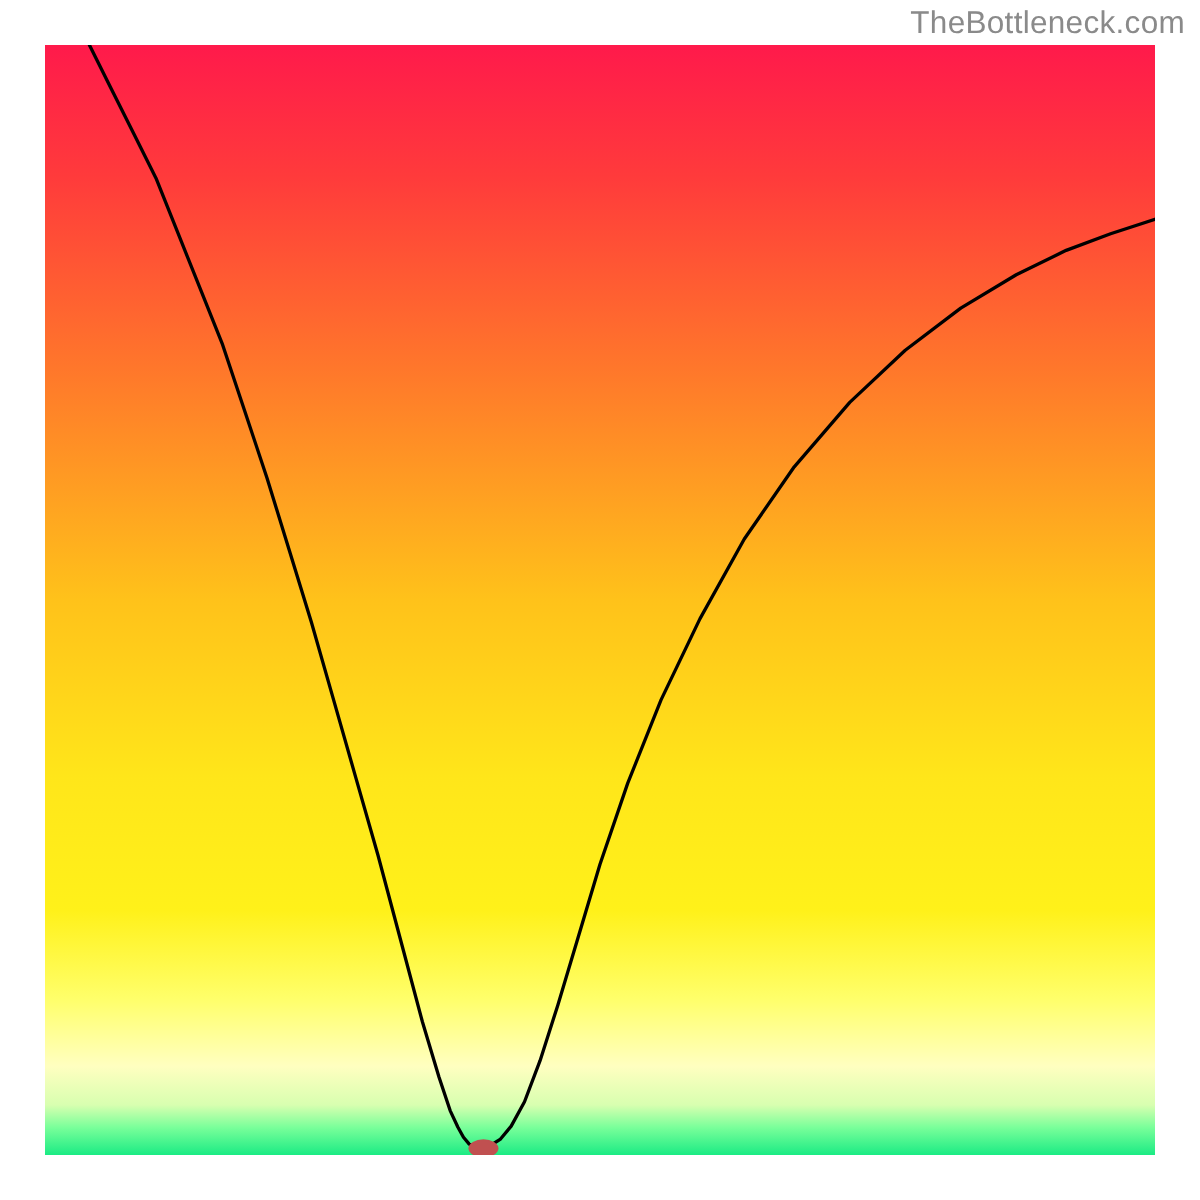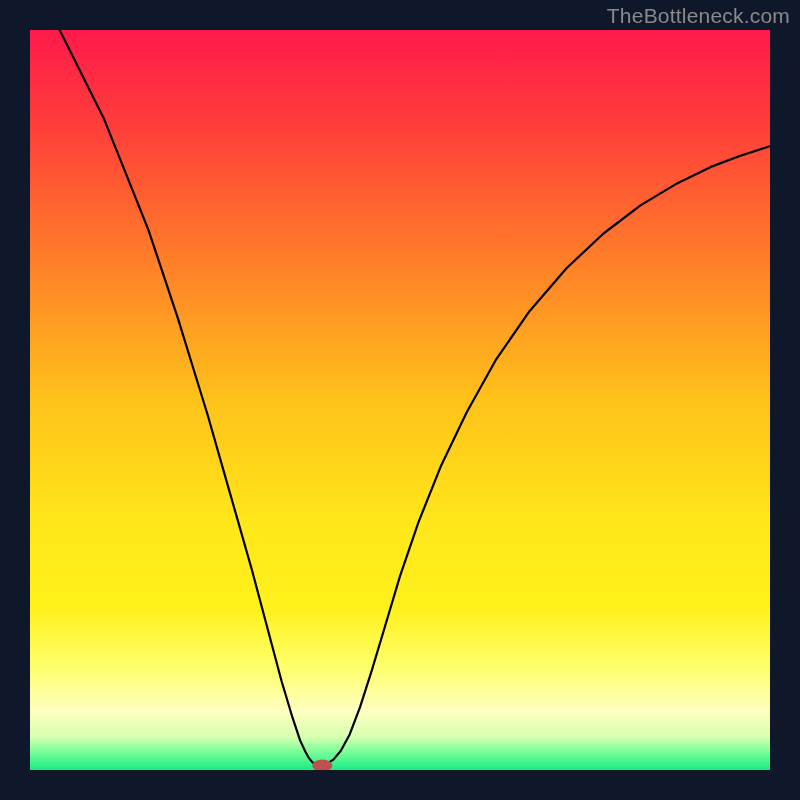--- a/index.html
+++ b/index.html
@@ -10,21 +10,21 @@
     overflow: hidden;
     background: #000;
     font-family: Arial, Helvetica, sans-serif;
   }
   .frame {
     position: absolute;
     left: 0;
     top: 0;
     width: 800px;
     height: 800px;
-    background: #0f172a;
+    background: #ffffff;
   }
   .plot {
     position: absolute;
     left: 30px;
     top: 30px;
     width: 740px;
     height: 740px;
     overflow: hidden;
   }
   .watermark {

